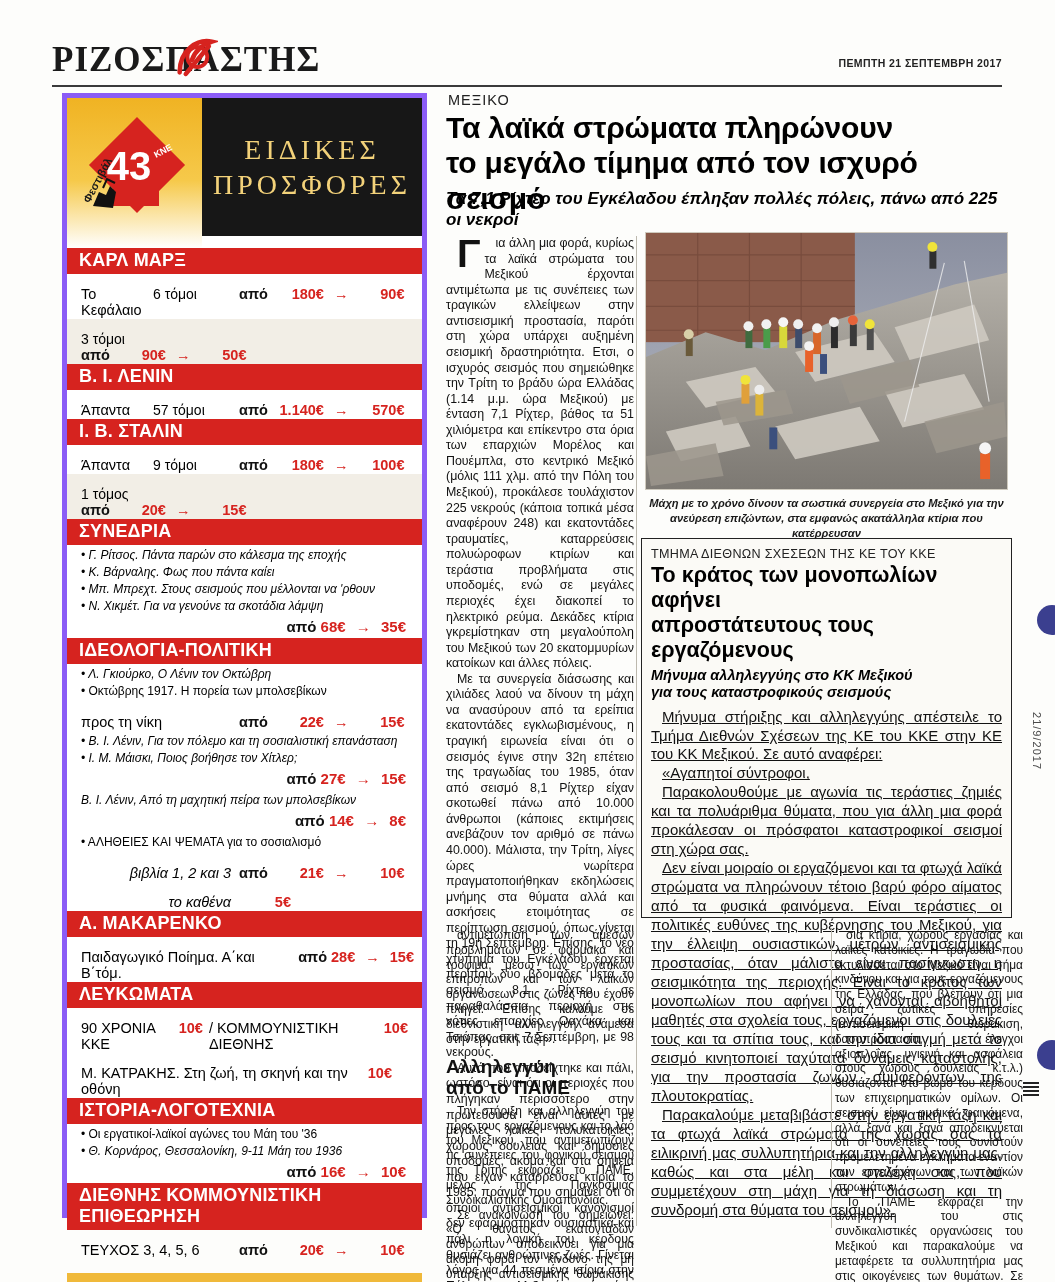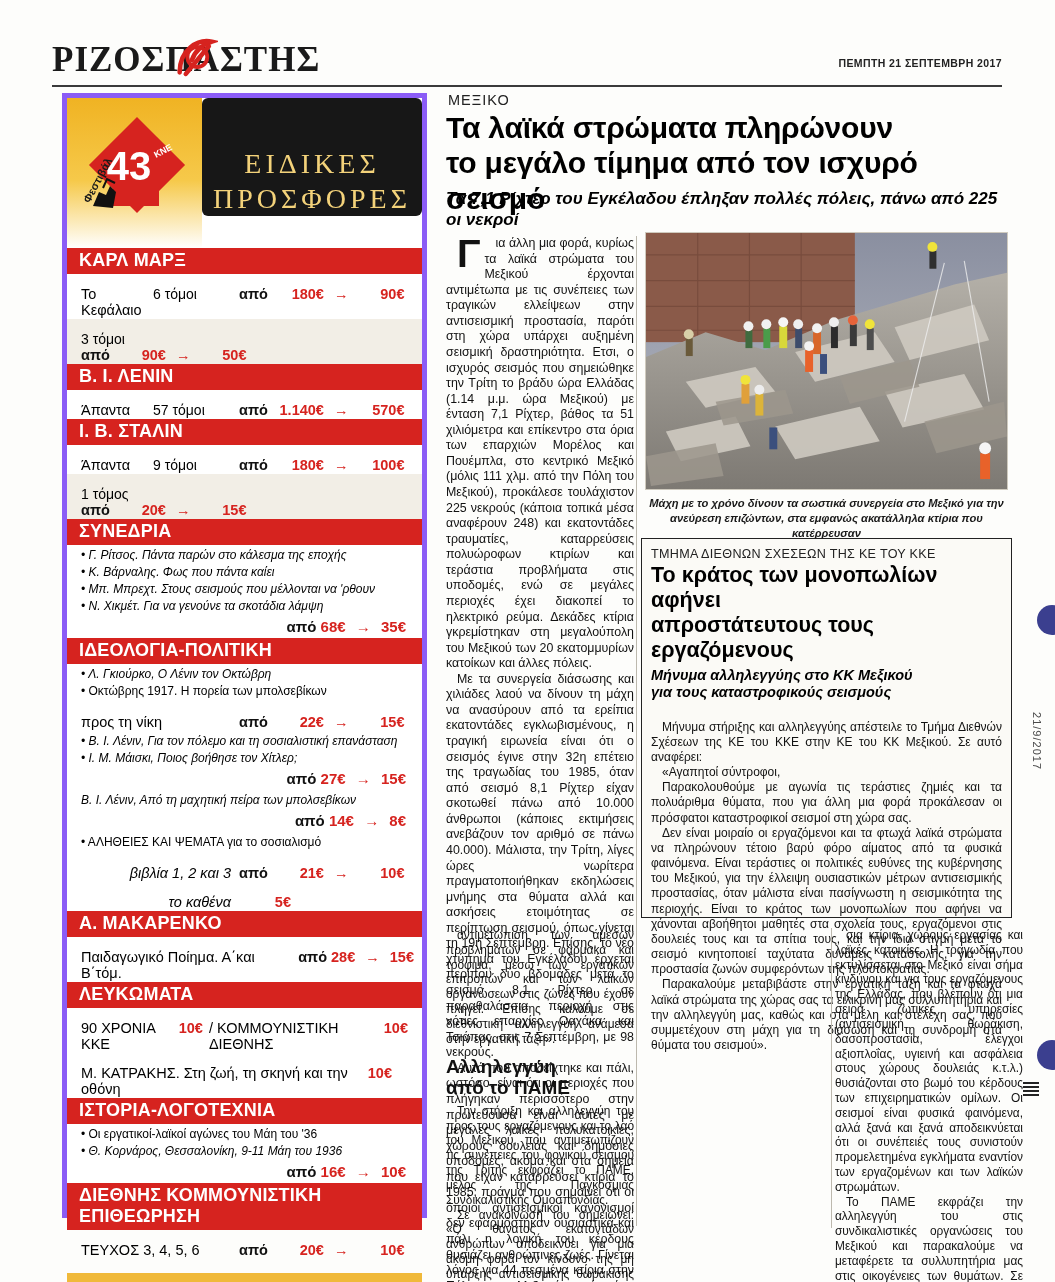--- a/index.html
+++ b/index.html
@@ -34,21 +34,21 @@
     background:#fff;border:5px solid #8b5cf6;box-sizing:border-box;
   }
   .ad-top{position:relative;height:150px;display:flex;}
   .ad-top-left{
     width:135px;background:linear-gradient(180deg,#f0b323 0%,#f6c94a 55%,#ffffff 100%);
     position:relative;
   }
   .festival-badge{position:absolute;left:10px;top:12px;width:120px;height:120px;}
   .ad-top-right{
     flex:1;background:#171717;display:flex;flex-direction:column;
-    align-items:center;justify-content:flex-end;height:118px;border-radius:6px;
+    align-items:center;justify-content:center;height:138px;
   }
   .ad-top-right .l1,.ad-top-right .l2{
     font-family:"Liberation Serif", serif;
     color:#f3d27a;font-size:28px;letter-spacing:4px;line-height:1.25;
   }
 
   .sect{background:#d6231f;color:#fff;font-weight:bold;font-size:18px;
         padding:2px 0 3px 12px;letter-spacing:.2px;}
   .row{display:flex;align-items:baseline;padding:12px 8px 1px 14px;font-size:14.5px;}
   .row .t{flex:1;}
@@ -92,21 +92,21 @@
   .dropcap{float:left;font-size:39px;line-height:.86;font-weight:bold;
     padding:1px 4px 0 0;font-family:"Liberation Sans", sans-serif;}
 
   .boxart{position:absolute;left:641px;top:538px;width:371px;height:380px;
     border-top:1.5px solid #222;border-bottom:1.5px solid #222;
     border-left:1.5px solid #222;border-right:1.5px solid #222;
     box-sizing:border-box;padding:8px 9px 6px 9px;background:#fbfaf6;}
   .boxart .bk{font-size:12.6px;letter-spacing:.3px;color:#222;}
   .boxart .bh{font-size:21.5px;font-weight:bold;line-height:1.16;margin-top:2px;}
   .boxart .bs{font-size:14.5px;font-weight:bold;font-style:italic;line-height:1.2;margin-top:4px;}
-  .boxart .bbody{font-size:12px;line-height:1.265;text-align:justify;margin-top:18px;color:#111;}
+  .boxart .bbody{font-size:15px;line-height:1.265;text-align:justify;margin-top:6px;color:#111;text-decoration:underline;}
   .boxart .bbody p{margin:0;text-indent:11px;}
 
   .botcols{position:absolute;left:446px;top:928px;width:566px;height:300px;}
   .bcol{position:absolute;top:0;width:188px;font-size:11.9px;line-height:1.245;
         text-align:justify;color:#111;}
   .bcol p{margin:0;text-indent:11px;}
   .bcol.c1{left:0;}
   .bcol.c3{left:389px;}
   .subtitle2{font-size:19px;font-weight:bold;line-height:1.14;margin:9px 0 5px 0;text-indent:0;}
 

